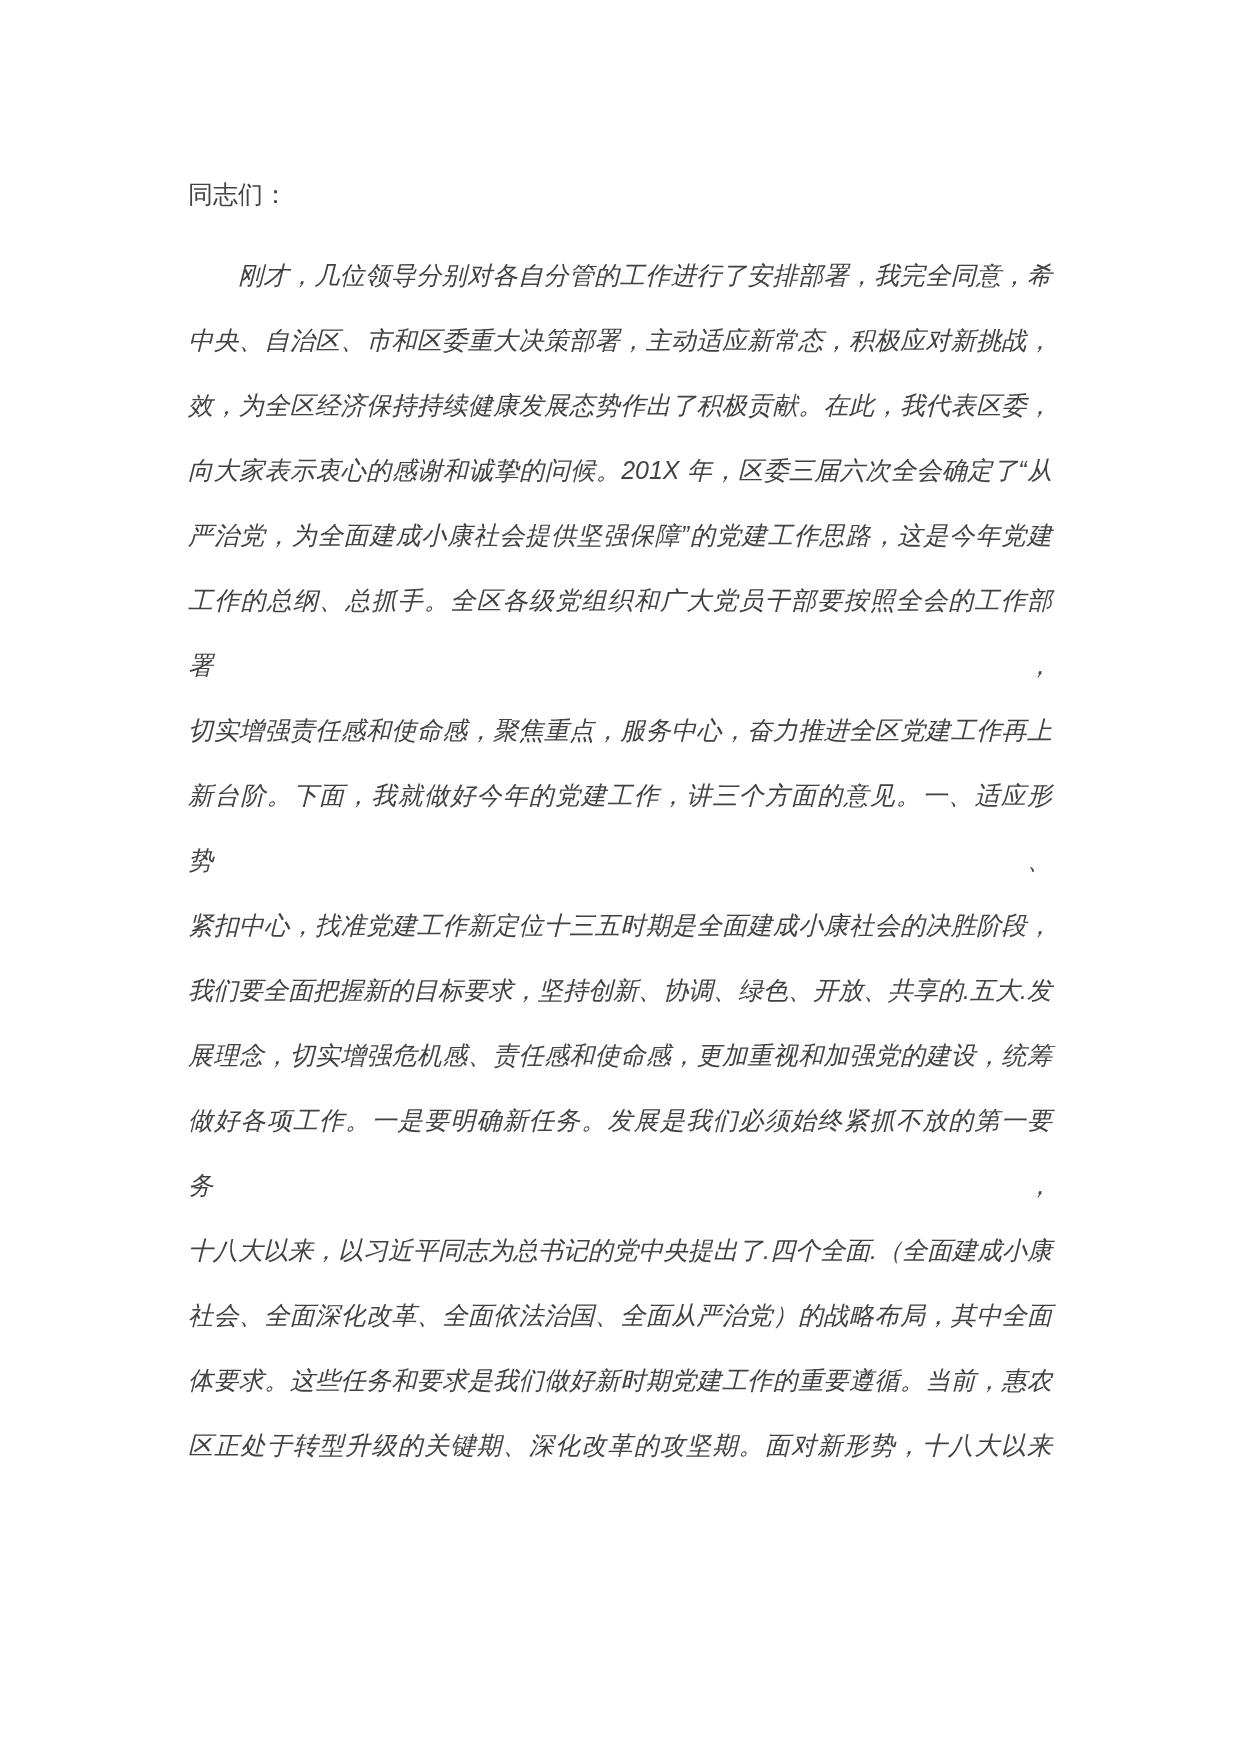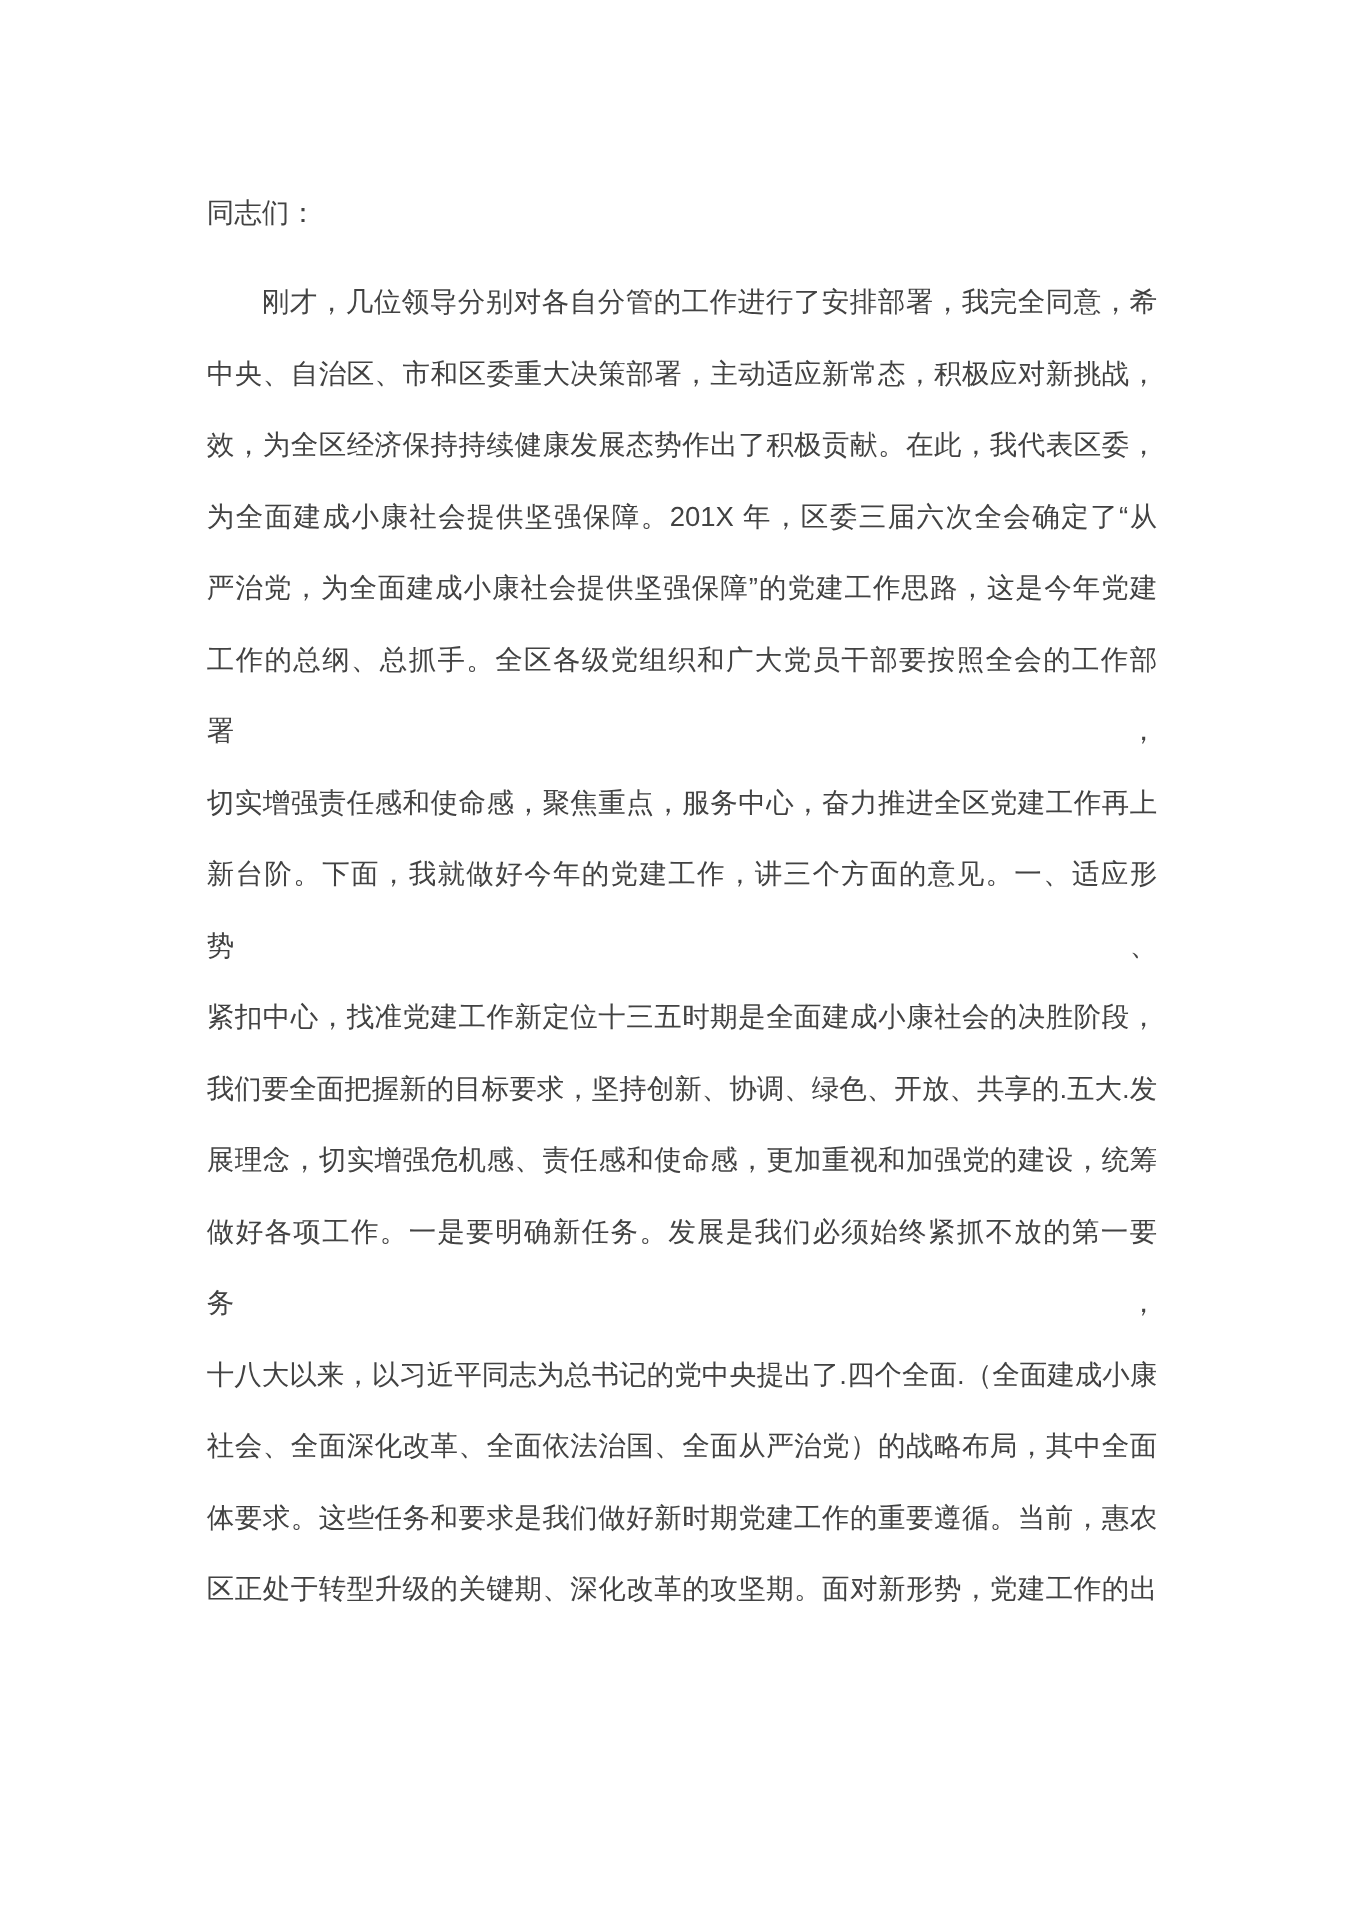--- a/index.html
+++ b/index.html
@@ -23,20 +23,21 @@
     color: #424242;
   }
   .salutation {
     font-size: 25px;
     line-height: 65px;
     text-align: left;
     white-space: nowrap;
   }
   .body-paragraph {
     margin-top: 16px;
+    font-style: italic;
   }
   .para-line {
     font-size: 25px;
     line-height: 65px;
     text-align: justify;
     
     text-align-last: justify;
     -moz-text-align-last: justify;
     text-justify: inter-character;
   }
@@ -47,27 +48,27 @@
 </style>
 </head>
 <body style="background: rgb(255, 255, 255);">
 
 <div class="page" style="background: rgb(255, 255, 255); color: rgb(66, 66, 66);">
   <div class="salutation">同志们：</div>
   <div class="body-paragraph">
       <div class="para-line first-line">刚才，几位领导分别对各自分管的工作进行了安排部署，我完全同意，希</div>
       <div class="para-line">中央、自治区、市和区委重大决策部署，主动适应新常态，积极应对新挑战，</div>
       <div class="para-line">效，为全区经济保持持续健康发展态势作出了积极贡献。在此，我代表区委，</div>
-      <div class="para-line">为全面建成小康社会提供坚强保障。201X 年，区委三届六次全会确定了“从</div>
+      <div class="para-line">向大家表示衷心的感谢和诚挚的问候。201X 年，区委三届六次全会确定了“从</div>
       <div class="para-line">严治党，为全面建成小康社会提供坚强保障”的党建工作思路，这是今年党建</div>
       <div class="para-line">工作的总纲、总抓手。全区各级党组织和广大党员干部要按照全会的工作部署，</div>
       <div class="para-line">切实增强责任感和使命感，聚焦重点，服务中心，奋力推进全区党建工作再上</div>
       <div class="para-line">新台阶。下面，我就做好今年的党建工作，讲三个方面的意见。一、适应形势、</div>
       <div class="para-line">紧扣中心，找准党建工作新定位十三五时期是全面建成小康社会的决胜阶段，</div>
       <div class="para-line">我们要全面把握新的目标要求，坚持创新、协调、绿色、开放、共享的.五大.发</div>
       <div class="para-line">展理念，切实增强危机感、责任感和使命感，更加重视和加强党的建设，统筹</div>
       <div class="para-line">做好各项工作。一是要明确新任务。发展是我们必须始终紧抓不放的第一要务，</div>
       <div class="para-line">十八大以来，以习近平同志为总书记的党中央提出了.四个全面.（全面建成小康</div>
       <div class="para-line">社会、全面深化改革、全面依法治国、全面从严治党）的战略布局，其中全面</div>
       <div class="para-line">体要求。这些任务和要求是我们做好新时期党建工作的重要遵循。当前，惠农</div>
-      <div class="para-line">区正处于转型升级的关键期、深化改革的攻坚期。面对新形势，党建工作的出</div>
+      <div class="para-line">区正处于转型升级的关键期、深化改革的攻坚期。面对新形势，十八大以来</div>
     </div>
 </div>
 
 </body></html>

